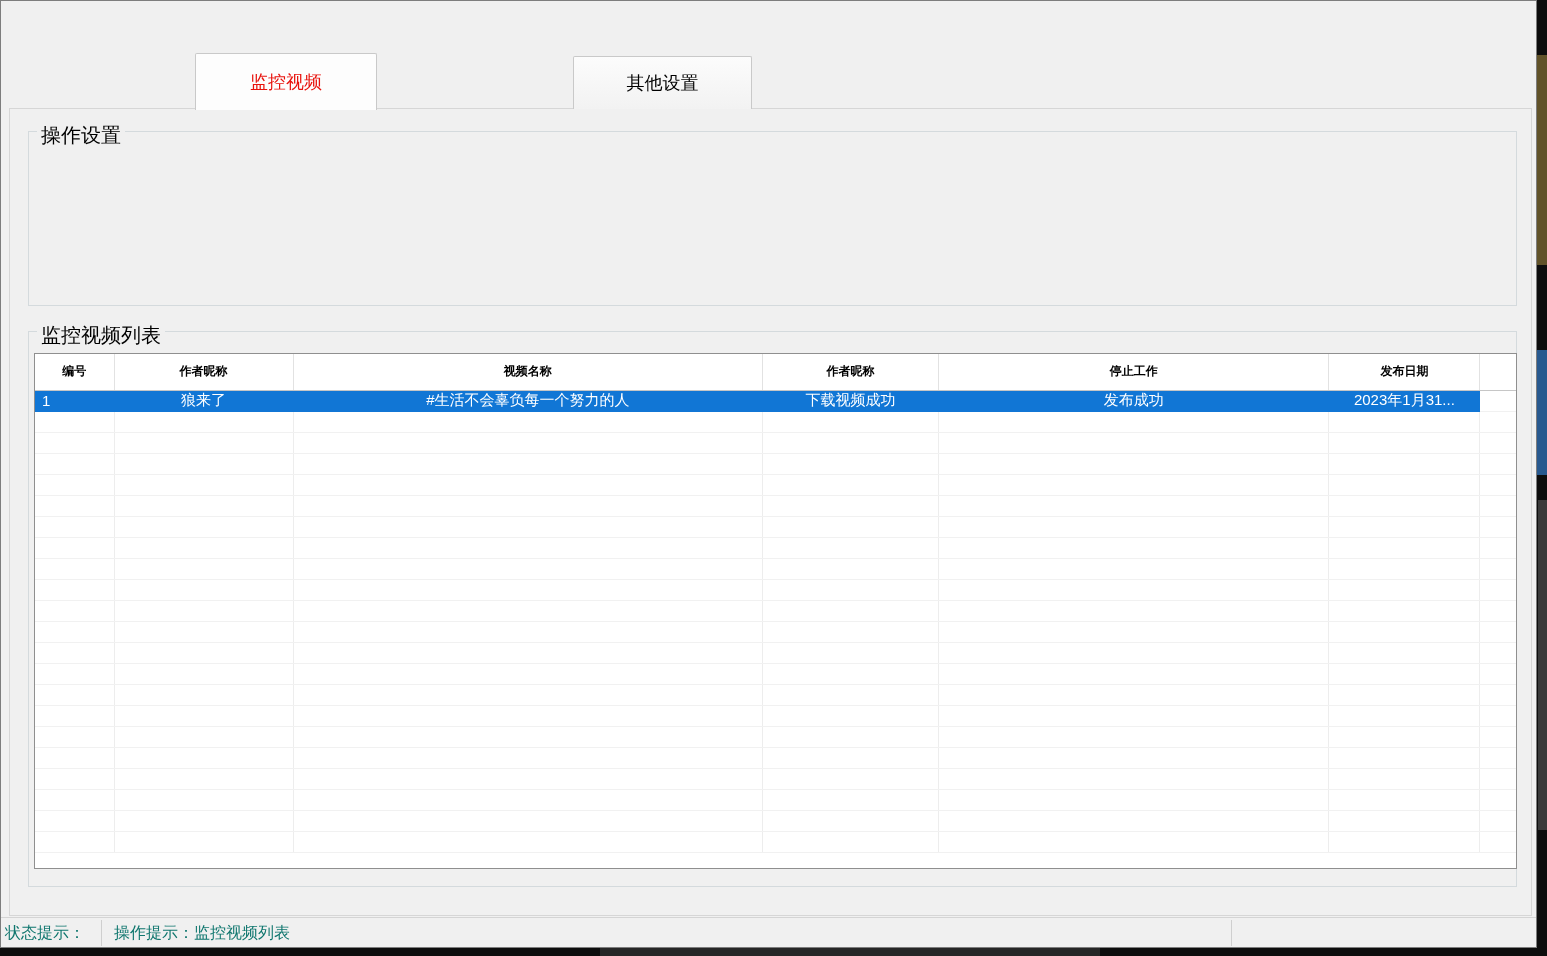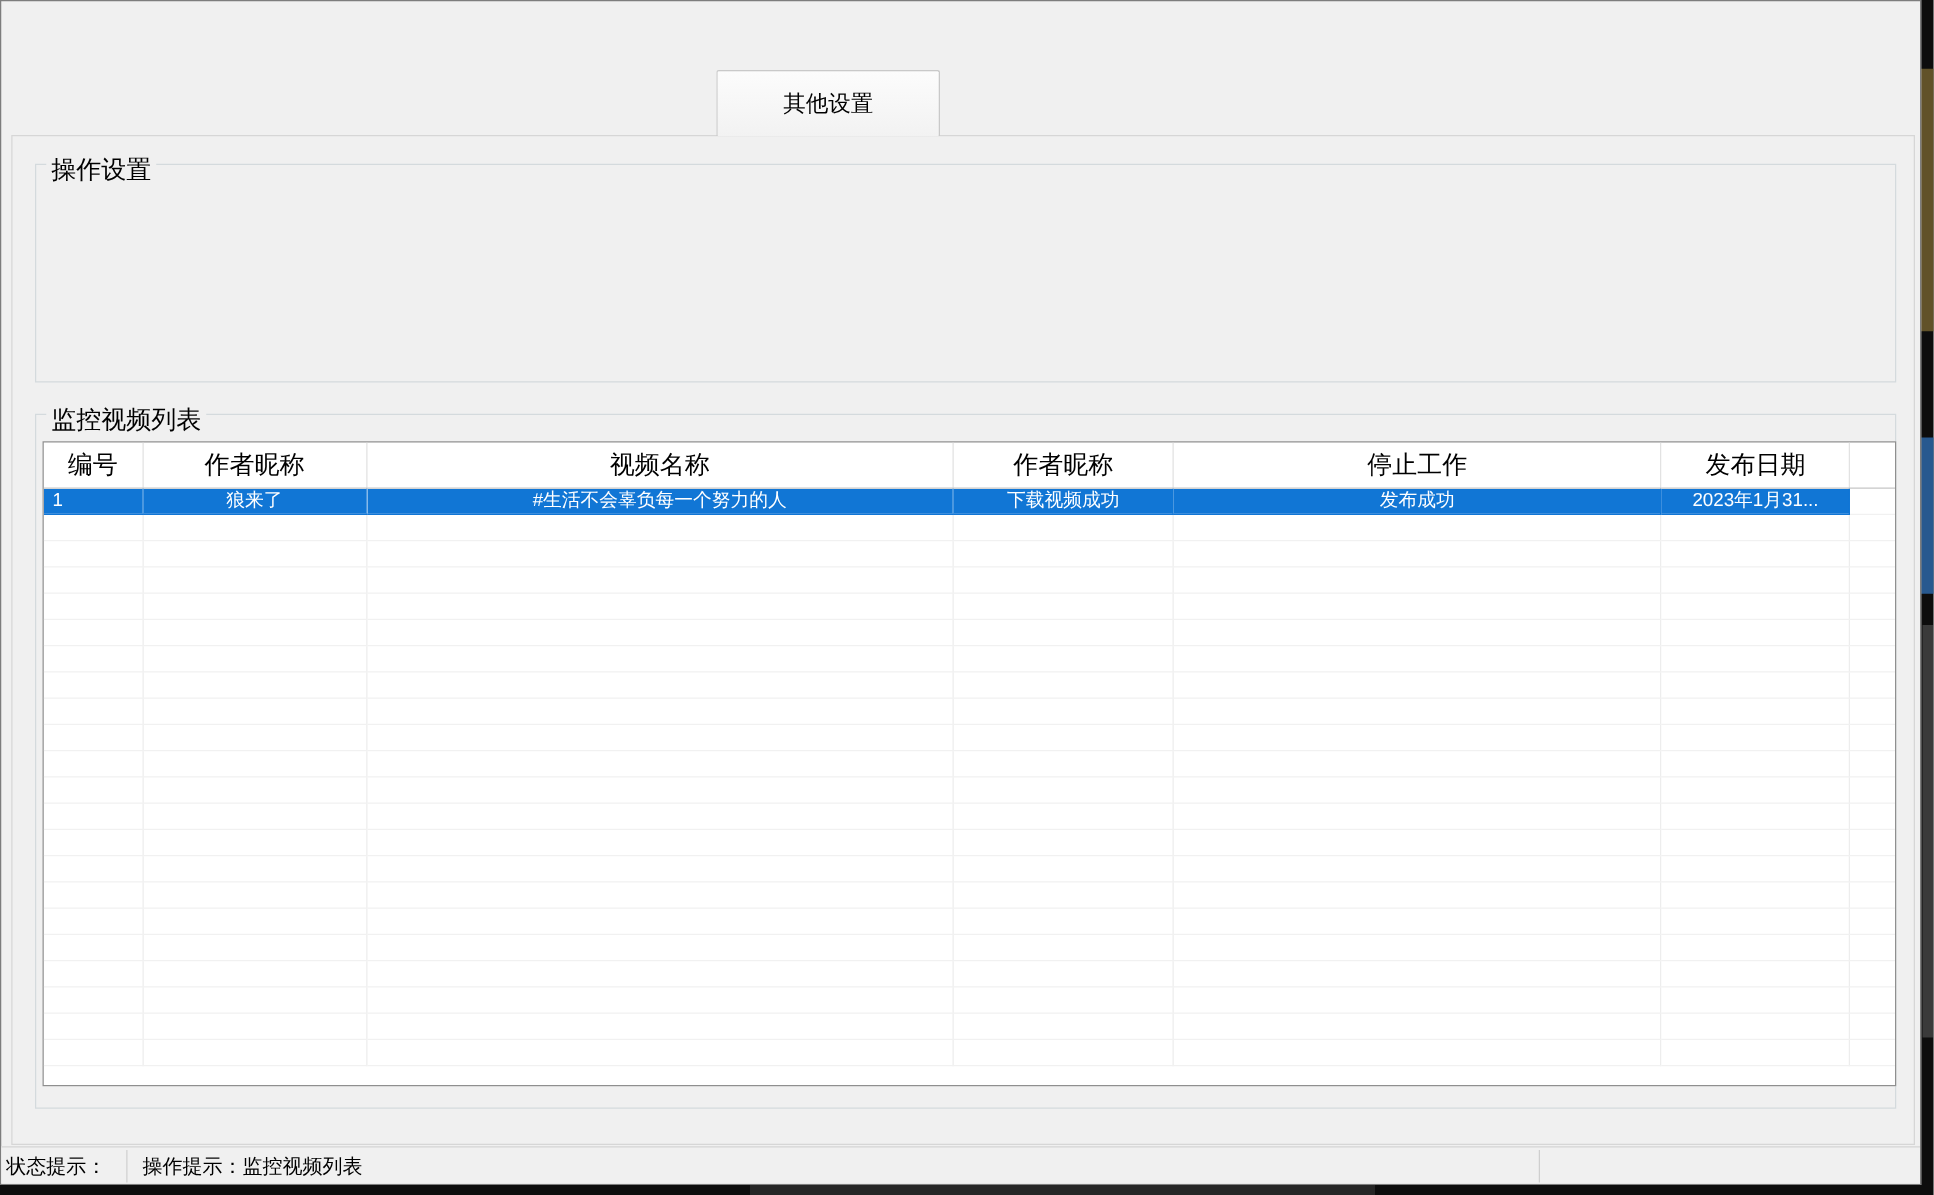--- a/index.html
+++ b/index.html
@@ -73,56 +73,57 @@
     padding-left:8px; cursor:default; }
   .btn-start { left:1108px; top:190px; width:180px; height:82px; background:#d2d2d2;
     border:1px solid #c6c6c6; color:#a2a2a2; }
   .btn-stop  { left:1322px; top:192px; width:174px; height:80px; background:#ededed;
     border:1px solid #9a9a9a; color:#0a0a0a; font-weight:700; }
 
   
   .table-wrap { position:absolute; left:33px; top:352px; width:1483px; height:516px;
     border:1px solid #8f8f8f; background:#fff; overflow:hidden; z-index:3; }
   table { border-collapse:collapse; table-layout:fixed; width:1481px; }
-  thead th { height:36px; font-weight:400; font-size:20px; color:#000; background:#fff;
+  thead th { height:36px; font-weight:700; font-size:12px; color:#000; background:#fff;
     border-right:1px solid #e2e2e2; border-bottom:1px solid #c6c6c6; text-align:center;
     overflow:hidden; white-space:nowrap; }
   thead th:last-child { border-right:none; }
   tbody td { height:21px; font-size:15px; color:#000; text-align:center;
     border-right:1px solid #ededed; border-bottom:1px solid #f1f1f1;
     overflow:hidden; white-space:nowrap; }
   tbody td:last-child { border-right:none; }
   tr.selected td { background:#1176d5; color:#fff;
     border-right-color:#1176d5; border-bottom-color:#1176d5; }
   tr.selected td:first-child { text-align:left; padding-left:7px; }
   tr.selected td.filler { background:#fff; border-right-color:#ededed;
     border-bottom-color:#f1f1f1; }
 
   
   .statusbar { position:absolute; left:0px; top:916px; width:1535px; height:30px;
-    background:#f0f0f0; border-top:1px solid #d4d4d4; font-size:16px; color:#000000; }
+    background:#f0f0f0; border-top:1px solid #d4d4d4; font-size:16px; color:#0f766e; }
   .statusbar .txt { position:absolute; top:5px; white-space:nowrap; }
   .s1 { left:4px; }
   .s2 { left:113px; }
   .sdiv { position:absolute; top:2px; width:1px; height:26px; background:#cfcfcf; }
   .d1 { left:100px; }
   .d2 { left:1230px; }
 </style>
 </head>
 <body>
 
 <div class="desktop">
   <div class="patch p1"></div>
   <div class="patch p2"></div>
   <div class="patch p3"></div>
   <div class="patch p4"></div>
 
   <div class="window">
 
 
+    <div class="tab t2">监控视频</div>
     <div class="tab t4">其他设置</div>
 
     <div class="content-panel"></div>
 
     <div class="groupbox gb-settings">
       <span class="gb-label">操作设置</span>
     </div>
 
     <span class="abs flabel r-align" style="left:80px;top:166px;width:197px;">视频上传延时(秒)：</span>
     <input class="tbox" style="left: 285px; top: 158px; width: 62px; height: 32px;" value="3">

